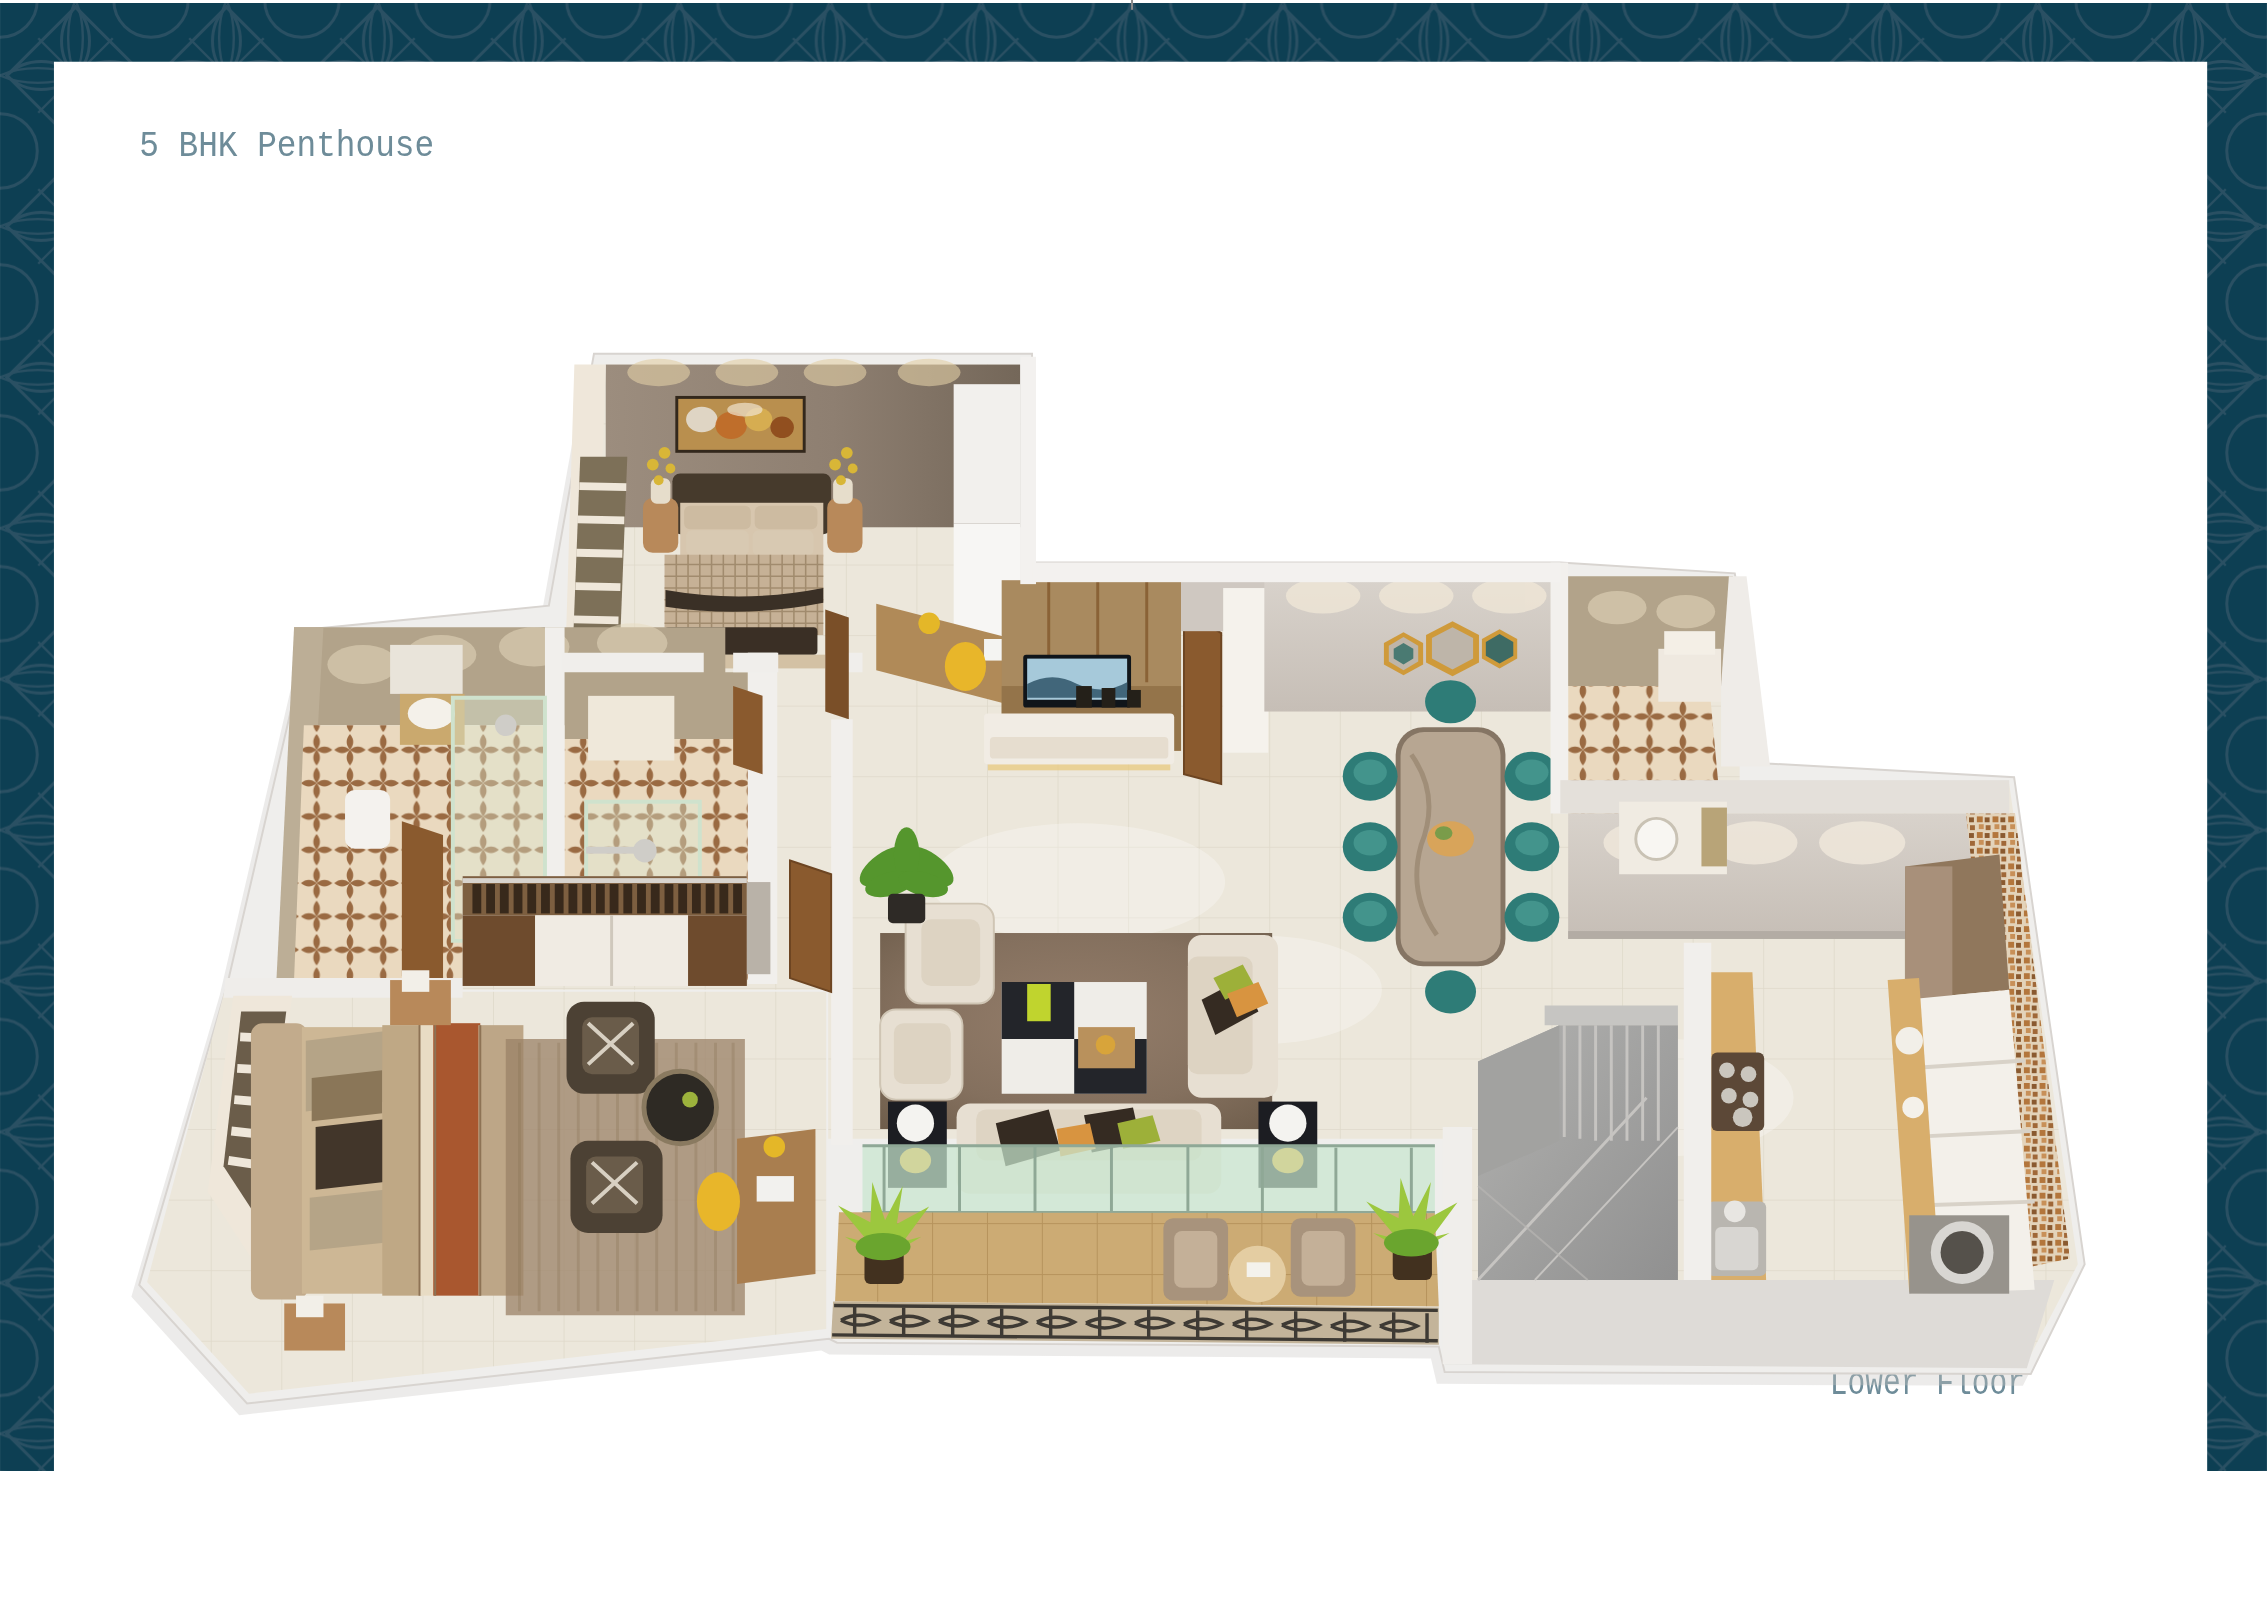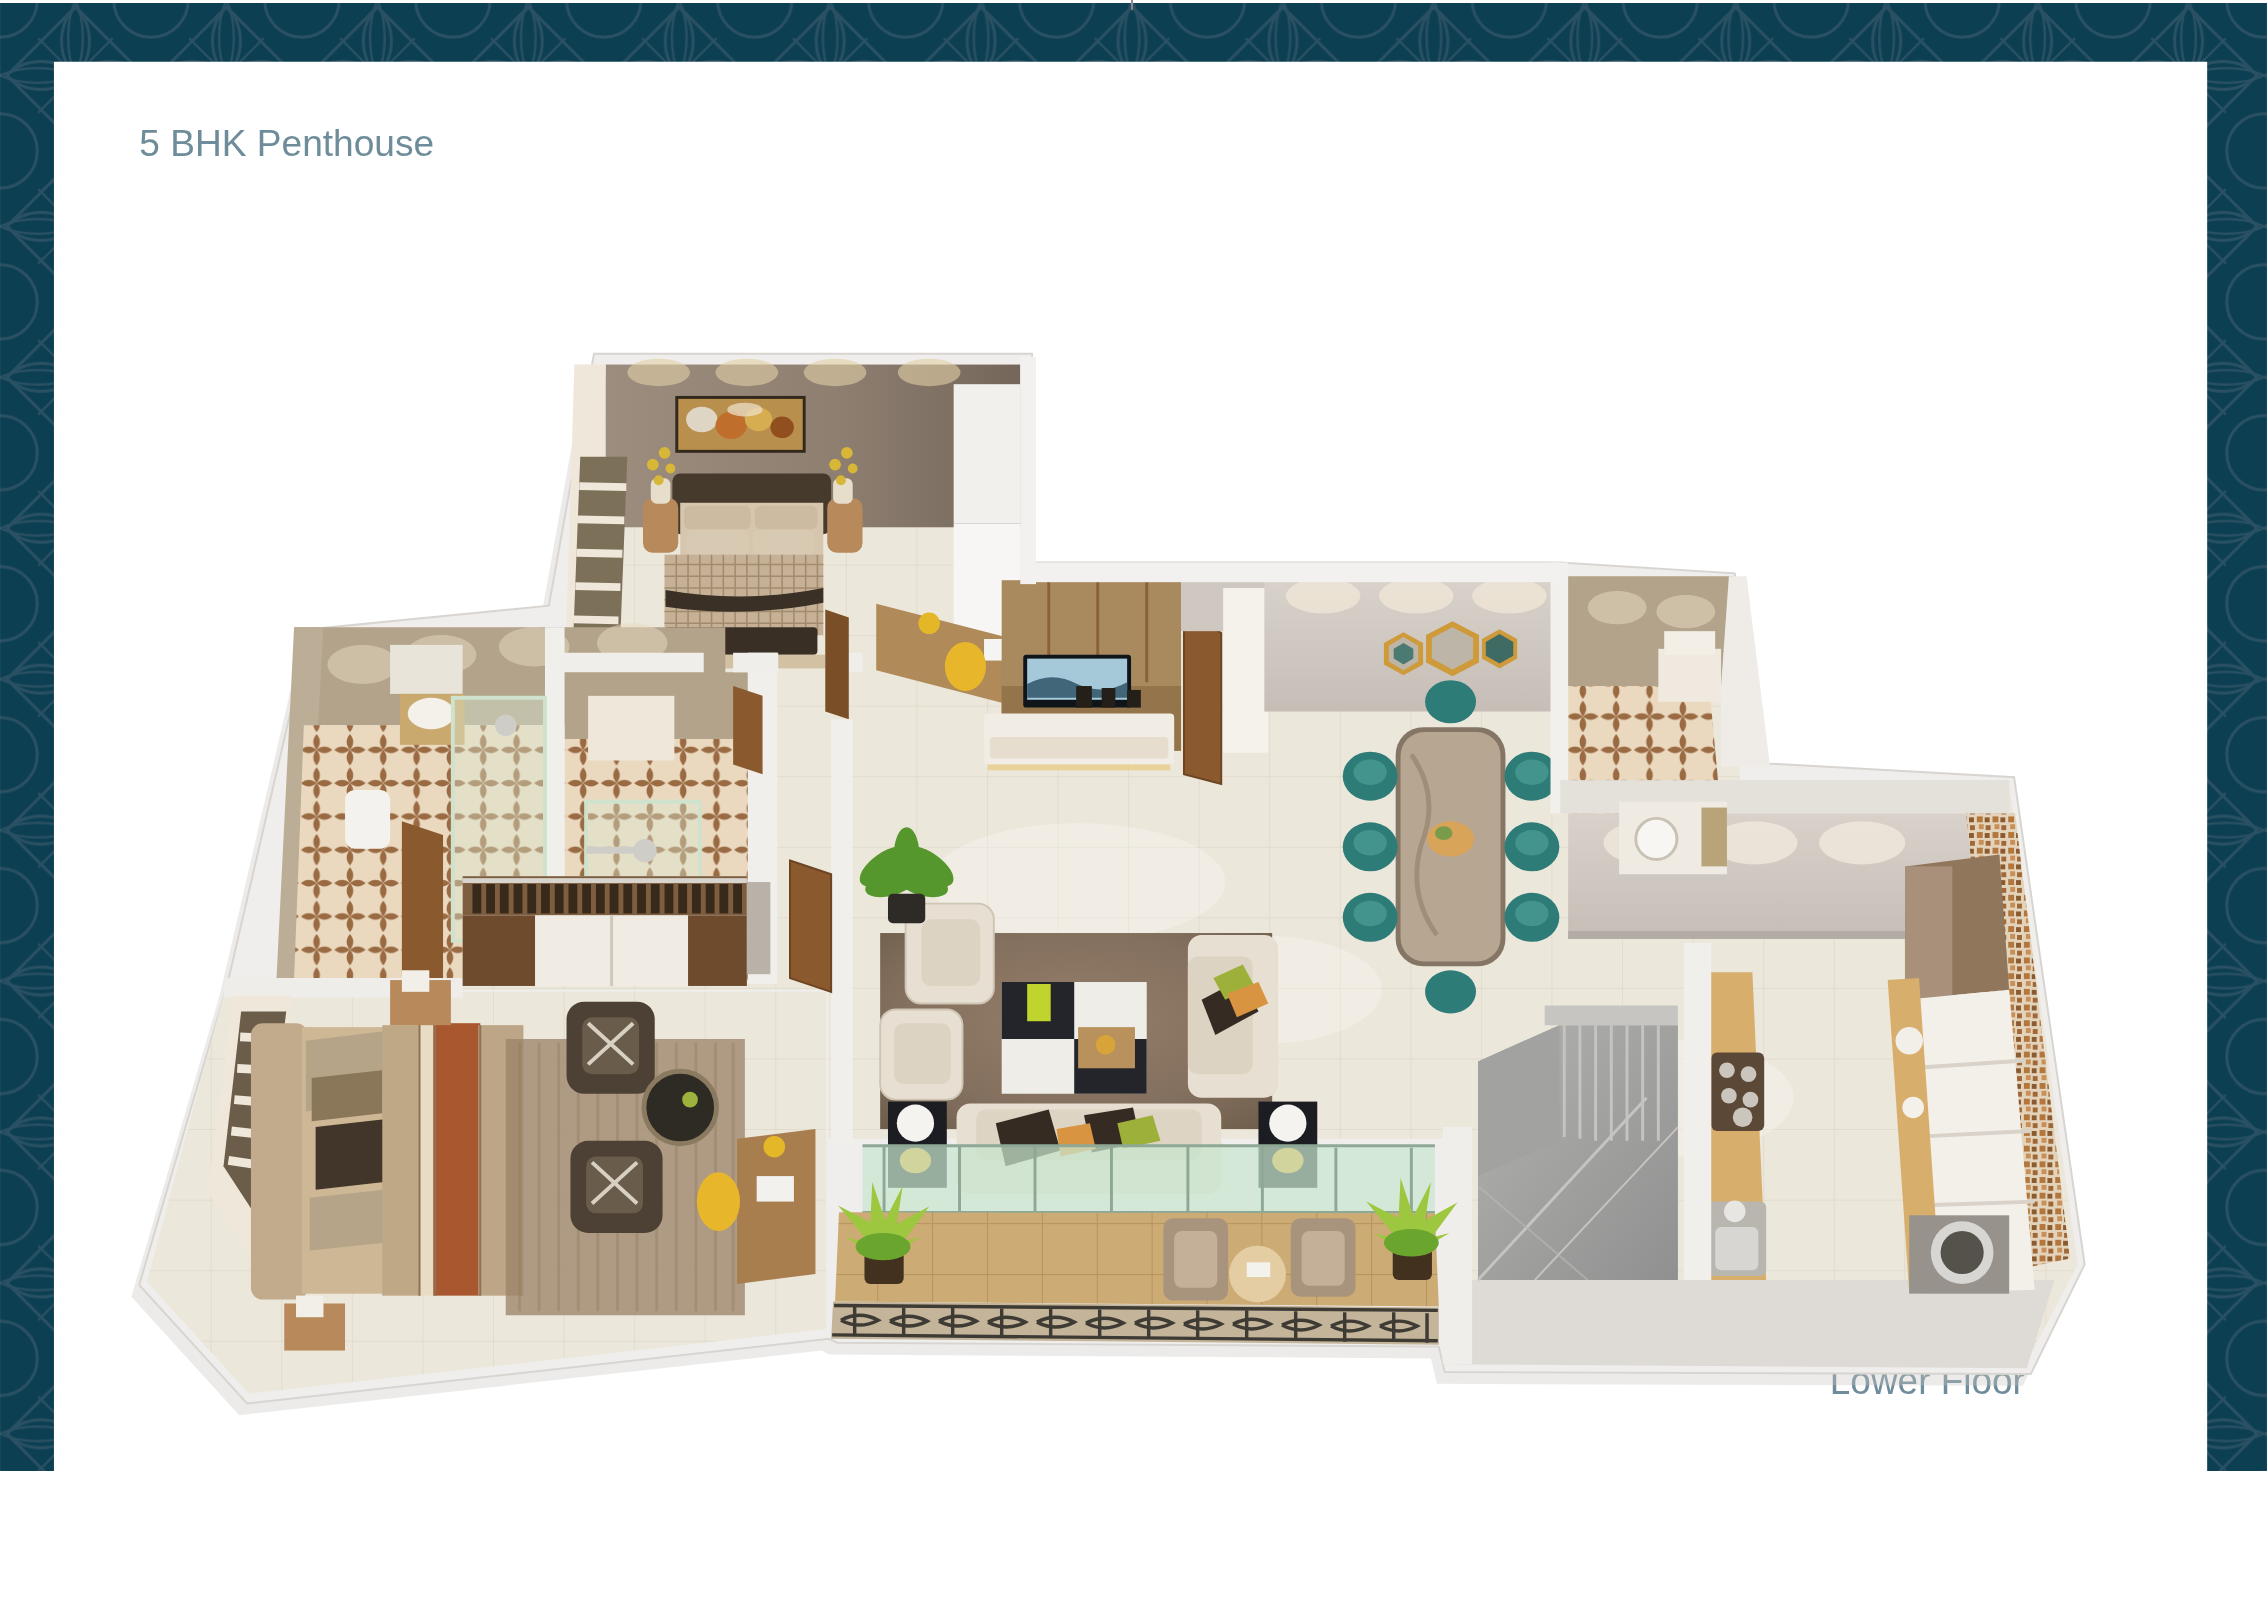--- a/index.html
+++ b/index.html
@@ -1,16 +1,16 @@
 <!DOCTYPE html>
 <html><head>
 <meta charset="utf-8">
 <style>
   html,body{margin:0;padding:0;background:#ffffff;}
-  .stage{position:relative;width:2267px;height:1471px;overflow:hidden;font-family:Liberation Sans, sans-serif;}
+  .stage{position:relative;width:2267px;height:1471px;overflow:hidden;font-family:Liberation Mono, monospace;}
 </style>
 </head>
 <body>
 <div class="stage">
 <svg width="2267" height="1623" viewBox="0 0 2313 1656" xmlns="http://www.w3.org/2000/svg">
 <defs>
   <pattern id="lattice" width="154" height="154" patternUnits="userSpaceOnUse">
     <rect width="154" height="154" fill="#0d3f53"></rect>
     <g fill="none" stroke="#2a5063" stroke-width="3">
       <circle cx="0" cy="0" r="38"></circle>

